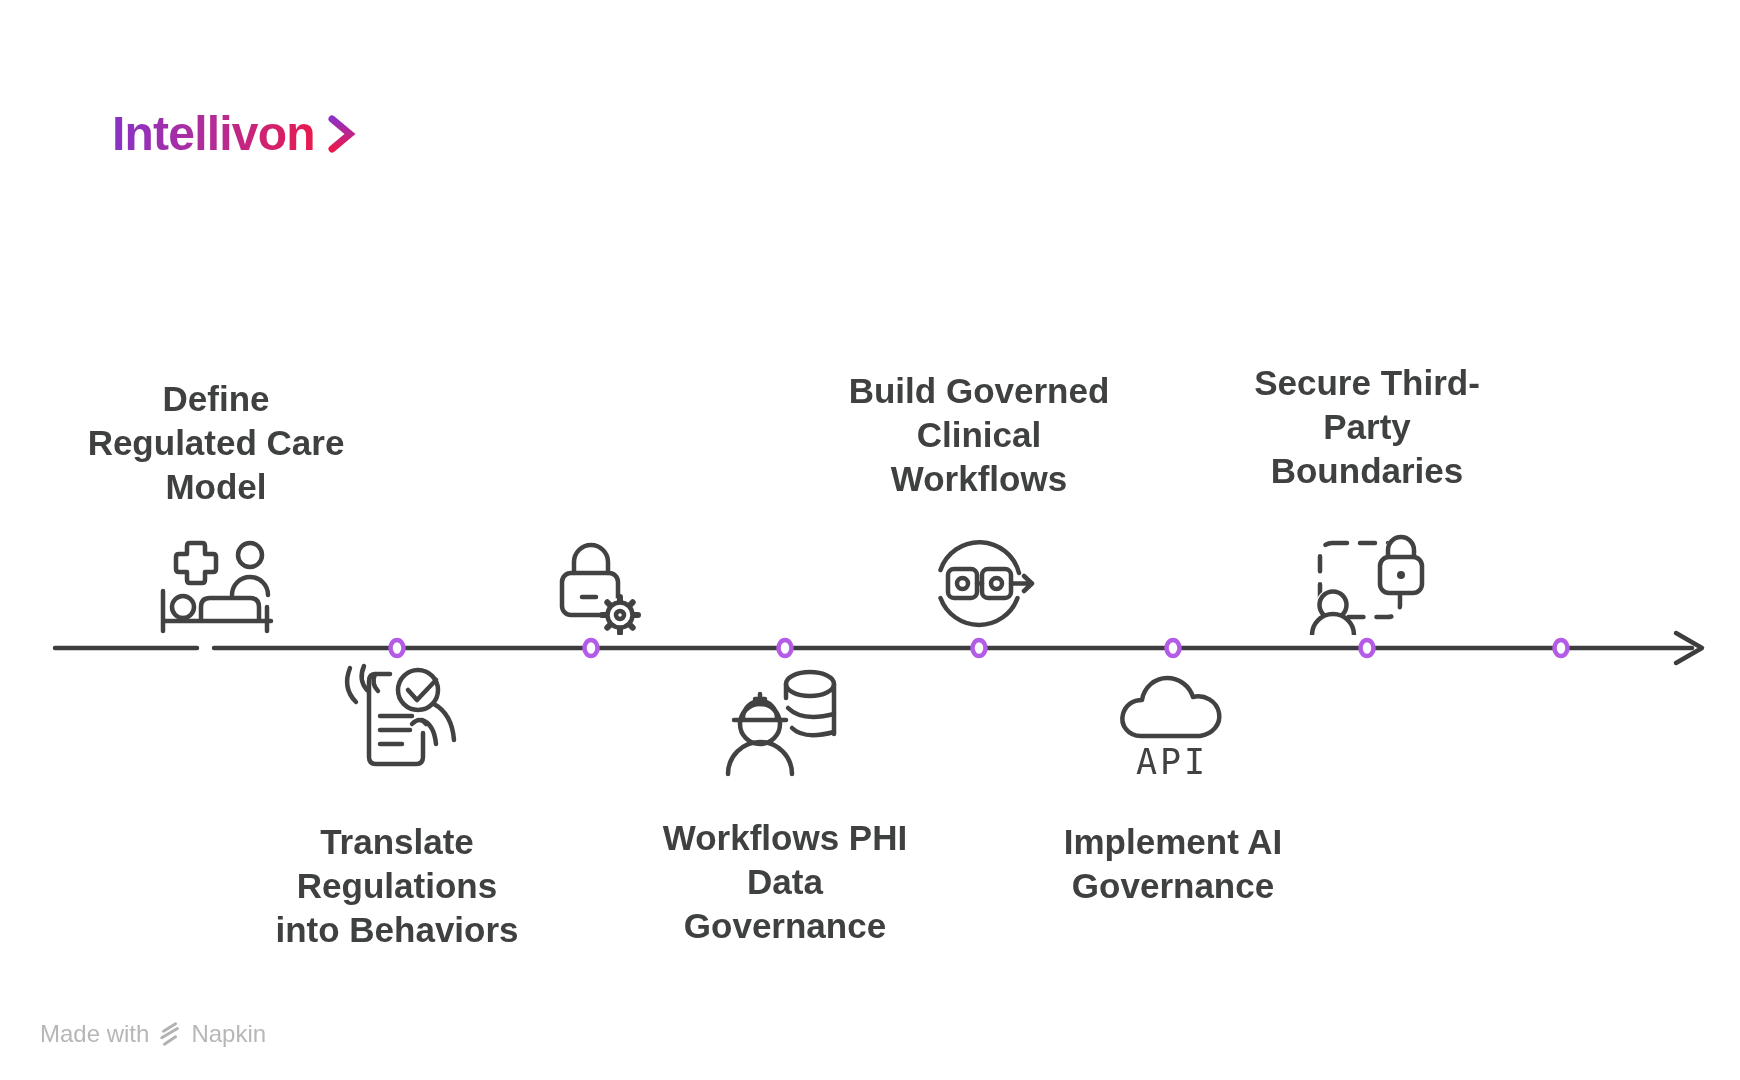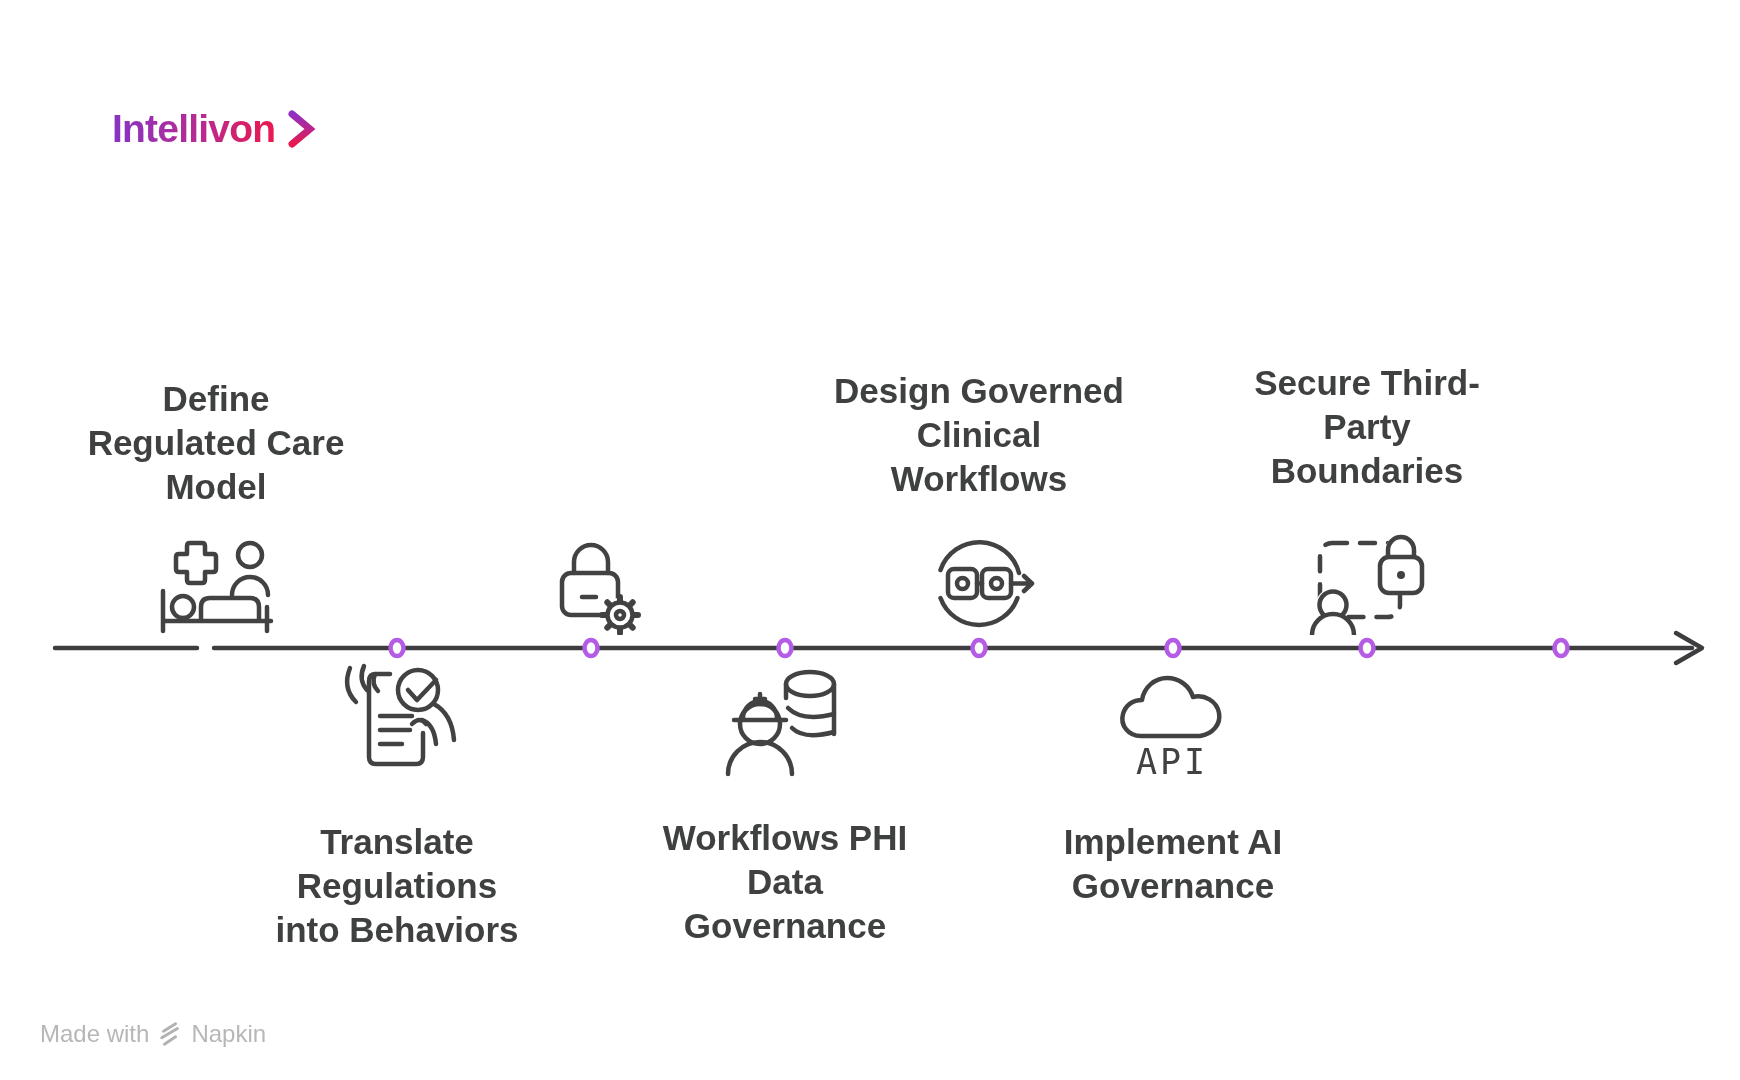--- a/index.html
+++ b/index.html
@@ -1,20 +1,20 @@
 <!DOCTYPE html>
 <html><head>
 <meta charset="utf-8">
 <style>
   html,body{margin:0;padding:0;background:#ffffff;}
   .canvas{position:relative;width:1740px;height:1080px;background:#ffffff;overflow:hidden;
           font-family:"Liberation Sans",sans-serif;}
   
   .logo{position:absolute;left:112px;top:106px;display:flex;align-items:center;gap:9px;}
-  .logo-text{font-size:39px;font-weight:600;letter-spacing:-0.8px;
+  .logo-text{font-size:48px;font-weight:600;letter-spacing:-0.8px;
              background:linear-gradient(90deg,#8733c6 0%,#b62b93 52%,#e9194e 100%);
              -webkit-background-clip:text;background-clip:text;
              -webkit-text-fill-color:transparent;color:#b62b93;}
   
   .timeline{position:absolute;left:0;top:626px;}
   
   .step{position:absolute;width:340px;display:flex;flex-direction:column;align-items:center;}
   .step.above{top:338px;height:297px;justify-content:flex-end;gap:30px;}
   .step.below{top:660px;gap:38px;}
   .step-title{font-size:35px;font-weight:700;line-height:44px;color:#3f4040;
@@ -123,21 +123,21 @@
         <path d="M21 58 a17 17 0 0 1 34 0"></path>
         <path d="M6 114 a32 32 0 0 1 64 0"></path>
       </g>
     </svg>
     <div class="step-title">Workflows PHI
 Data
 Governance</div>
   </div>
 
   <div class="step above" style="left:809px">
-    <div class="step-title">Design Governed
+    <div class="step-title">Build Governed
 Clinical
 Workflows</div>
     <svg width="126" height="104" viewBox="0 0 126 104">
       <g class="st">
         <path d="M24.5 39 A41 41 0 0 1 103 42"></path>
         <path d="M101.5 67 A41 41 0 0 1 24.5 67"></path>
         <rect class="wf" x="32" y="38" width="29" height="29" rx="6"></rect>
         <rect class="wf" x="66" y="38" width="29" height="29" rx="6"></rect>
         <circle cx="46.5" cy="52.5" r="5.5"></circle>
         <circle cx="80.5" cy="52.5" r="5.5"></circle>

